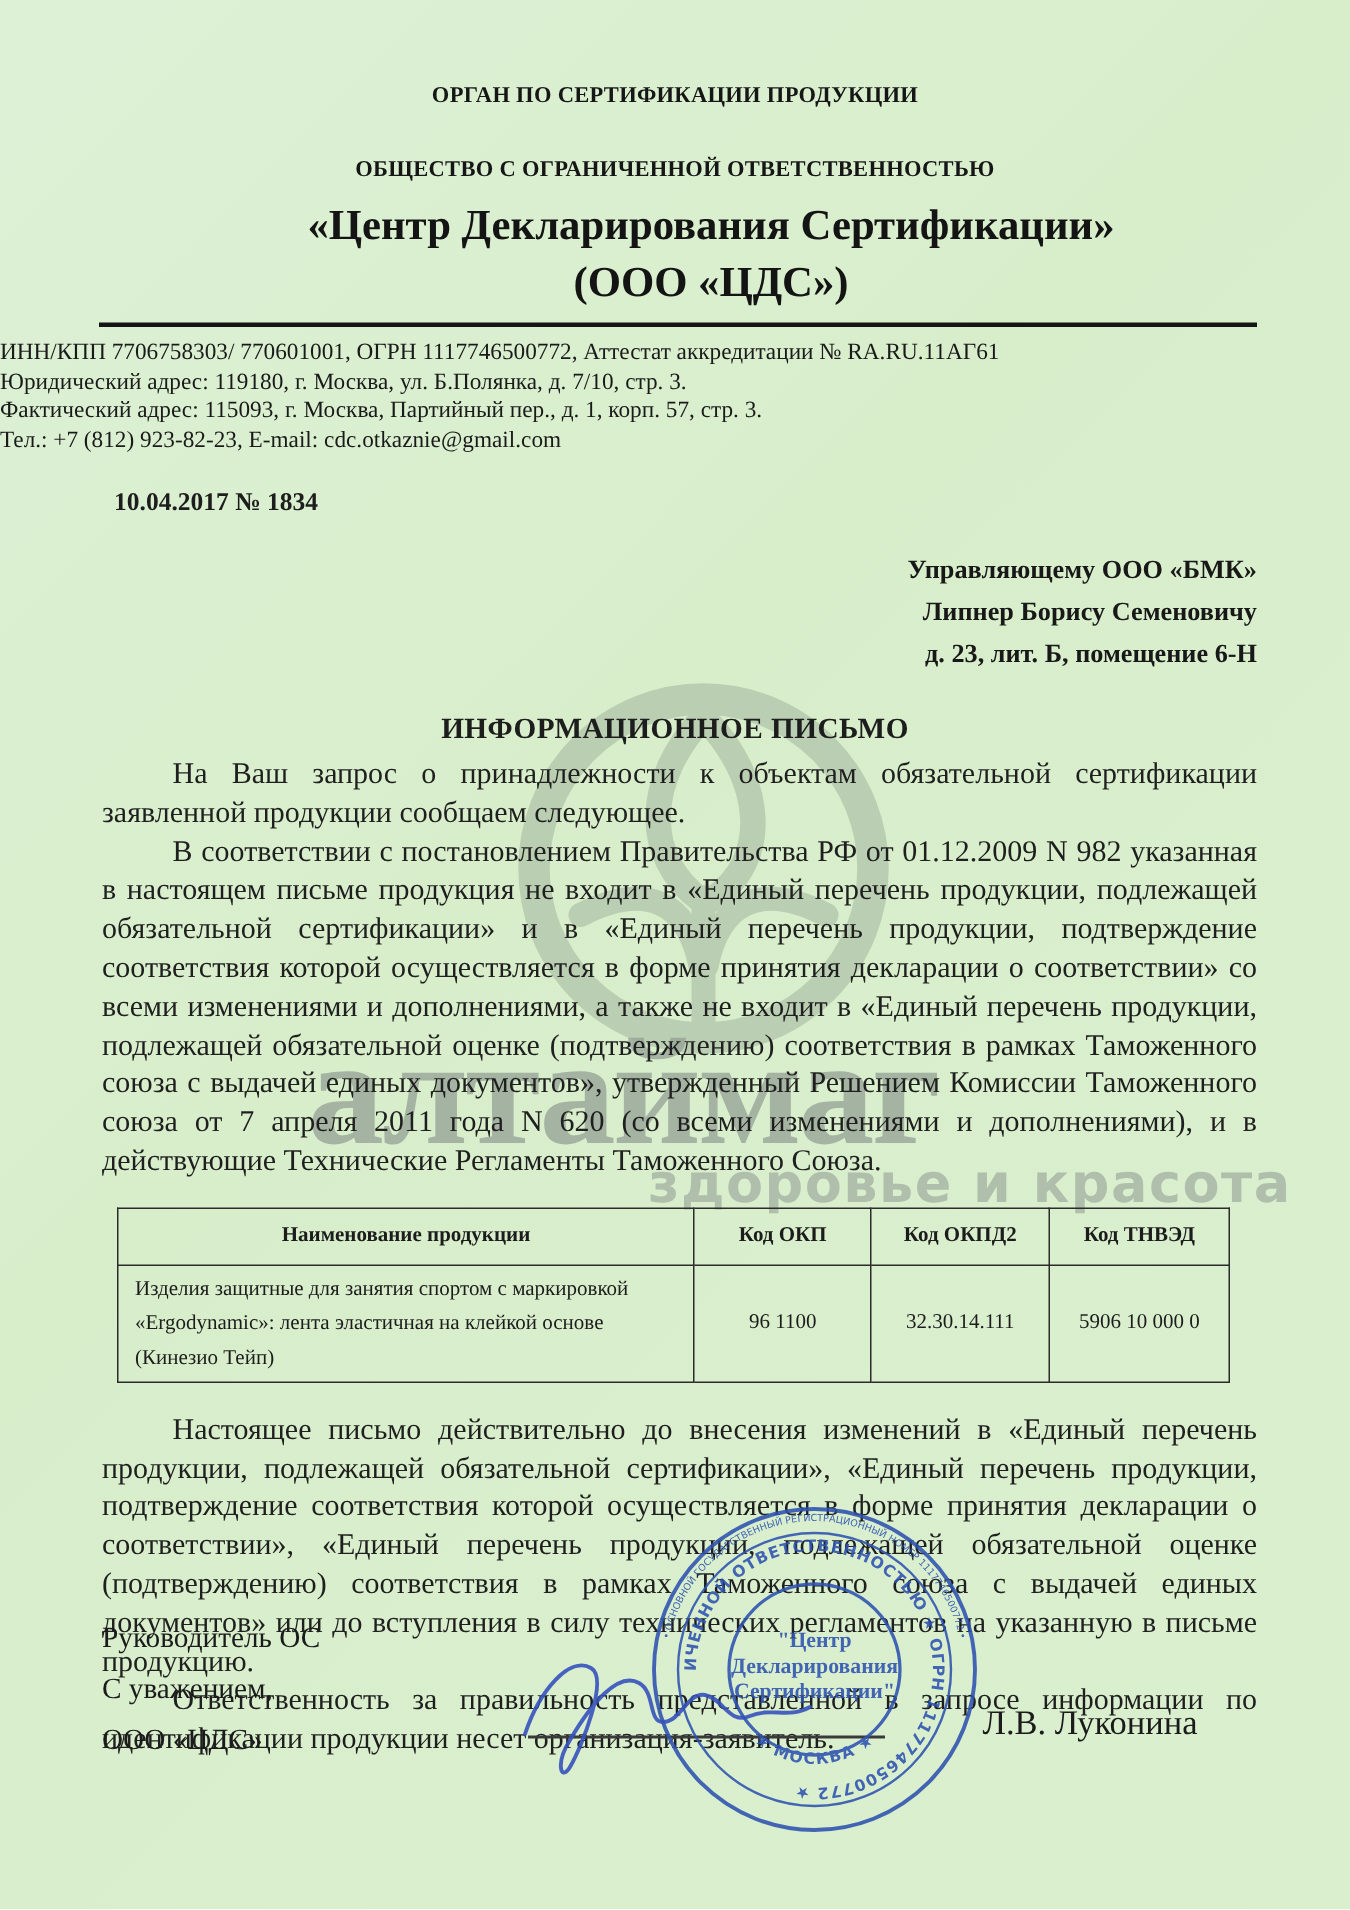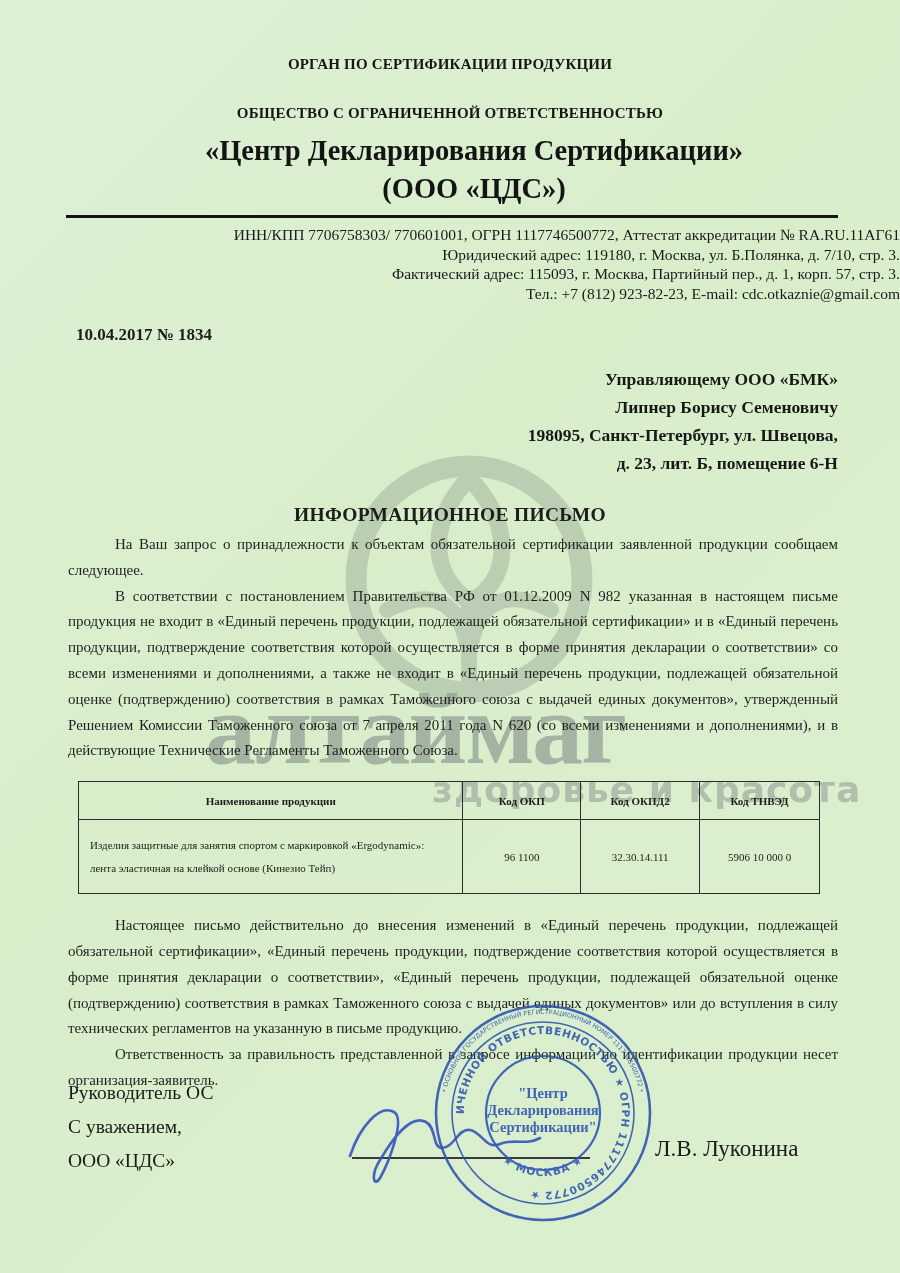--- a/index.html
+++ b/index.html
@@ -10,38 +10,38 @@
     background:linear-gradient(135deg,#ddf1d6 0%, #d8eecb 40%, #d9efce 100%);
     overflow:hidden; color:#1d1d1d;
   }
   .content { position:relative; z-index:2; }
 
   
   .letterhead { text-align:center; padding-top:24px; font-weight:bold; }
   .lh-small { font-size:15px; letter-spacing:.2px; margin-bottom:13px; color:#161616;margin-top:32px; }
   .lh-big { font-size:28.5px; margin-bottom:6px; color:#141414;margin-left:48px; }
   .rule { height:3px; background:#151515; margin:10px 62px 7px 66px; }
-  .contacts { text-align:right; font-size:15.5px; line-height:19.5px; color:#1a1a1a; }
+  .contacts { text-align:left; font-size:15.5px; line-height:19.5px; color:#1a1a1a; }
 
   
   .date-line { margin:22px 0 0 76px; font-weight:bold; font-size:17px; }
   .recipient { margin:20px 62px 0 0; text-align:right; font-weight:bold; font-size:17.5px; line-height:28px; color:#181818; }
 
   
   .title { margin-top:27px; text-align:center; font-weight:bold; font-size:19.5px; letter-spacing:.3px; }
   .para {
-    margin:6px 62px 0 68px; font-size:15px; line-height:25.8px;
+    margin:6px 62px 0 68px; font-size:20px; line-height:25.8px;
     text-align:justify; text-indent:47px; color:#1f1f1f;
   }
   .para + .para { margin-top:0; }
 
   
   table.codes {
     border-collapse:collapse; margin:17px 110px 0 78px; width:742px;
-    font-size:11px; color:#1c1c1c; background:transparent;
+    font-size:14px; color:#1c1c1c; background:transparent;
   }
   table.codes th, table.codes td { border:1.6px solid #2b2b2b; }
   table.codes th { font-weight:bold; text-align:center; height:38px; padding:2px 6px; }
   table.codes td { height:74px; text-align:center; padding:4px 8px; }
   table.codes td.name { text-align:left; padding-left:11px; padding-right:14px; line-height:23px; }
   .col-name{width:385px;} .col-okp{width:118px;} .col-okpd{width:119px;} .col-tnved{width:120px;}
 
   
   .closing { position:absolute; left:68px; top:1076px; font-size:19.5px; line-height:34px; color:#1b1b1b; z-index:2; }
   .sig-line { position:absolute; left:352px; top:1157px; width:238px; border-top:2px solid #3a3a3a; z-index:2; }
@@ -94,21 +94,20 @@
       <div>ИНН/КПП  7706758303/ 770601001, ОГРН 1117746500772, Аттестат аккредитации № RA.RU.11АГ61</div>
       <div>Юридический адрес: 119180, г. Москва, ул. Б.Полянка, д. 7/10, стр. 3.</div>
       <div>Фактический адрес: 115093, г. Москва, Партийный пер., д. 1, корп. 57, стр. 3.</div>
       <div>Тел.: +7 (812) 923-82-23, E-mail: cdc.otkaznie@gmail.com</div>
     </div>
 
     <div class="date-line">10.04.2017 № 1834</div>
     <div class="recipient">
       <div>Управляющему ООО  «БМК»</div>
       <div>Липнер Борису Семеновичу</div>
-      <div>198095, Санкт-Петербург, ул. Швецова,</div>
       <div>д. 23, лит. Б, помещение 6-Н</div>
     </div>
 
     <div class="title">ИНФОРМАЦИОННОЕ ПИСЬМО</div>
     <p class="para">На Ваш запрос о принадлежности к объектам обязательной сертификации заявленной продукции сообщаем следующее.</p>
     <p class="para">В соответствии с постановлением Правительства РФ от 01.12.2009 N 982 указанная в настоящем письме продукция не входит в «Единый перечень продукции, подлежащей обязательной сертификации» и в «Единый перечень продукции, подтверждение соответствия которой осуществляется в форме принятия декларации о соответствии» со всеми изменениями и дополнениями, а также не входит в «Единый перечень продукции, подлежащей обязательной оценке (подтверждению) соответствия в рамках Таможенного союза с выдачей единых документов», утвержденный Решением Комиссии Таможенного союза от 7 апреля 2011 года N 620 (со всеми изменениями и дополнениями), и в действующие Технические Регламенты Таможенного Союза.</p>
 
     <table class="codes">
       <colgroup>
         <col class="col-name">

